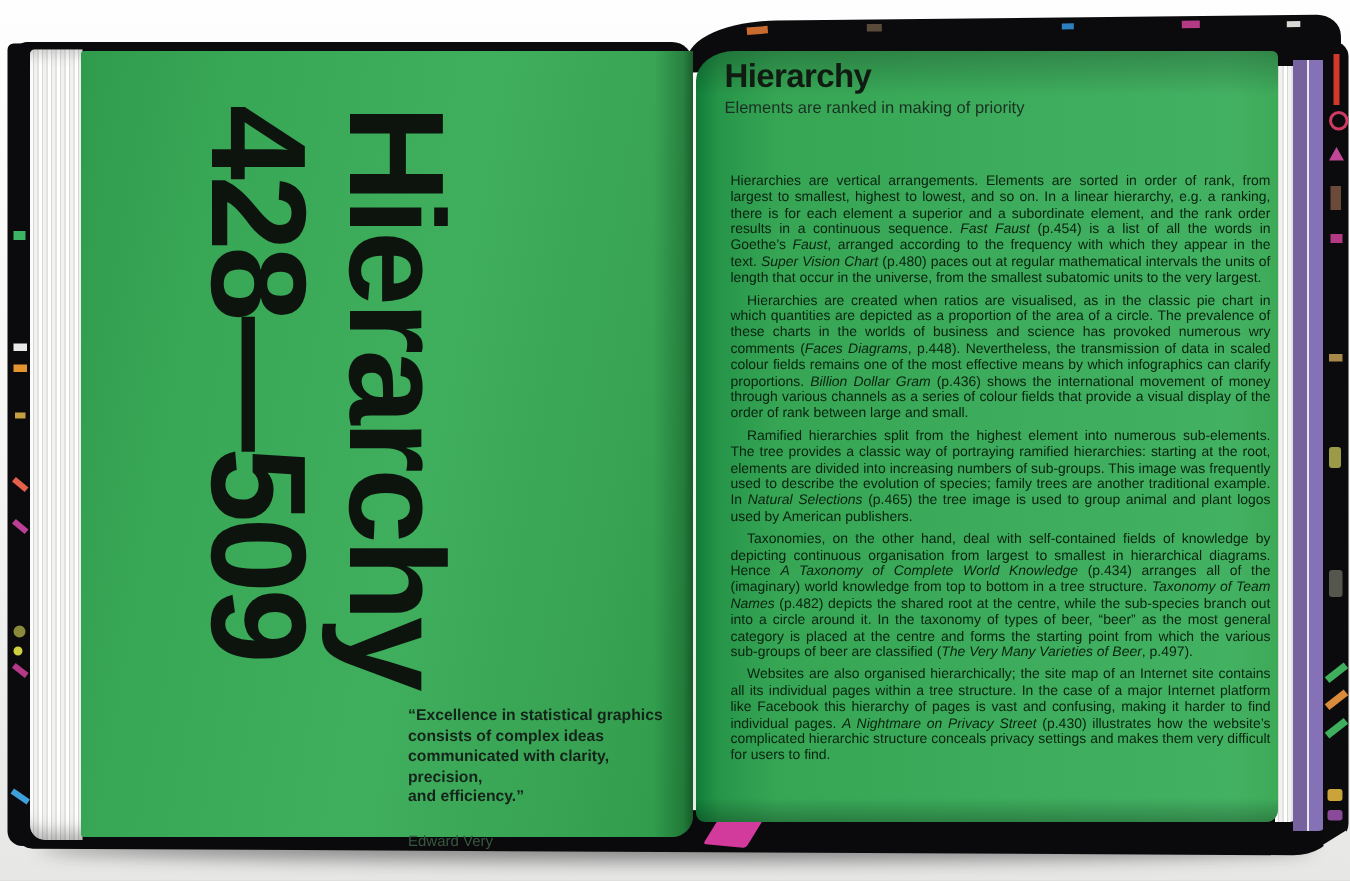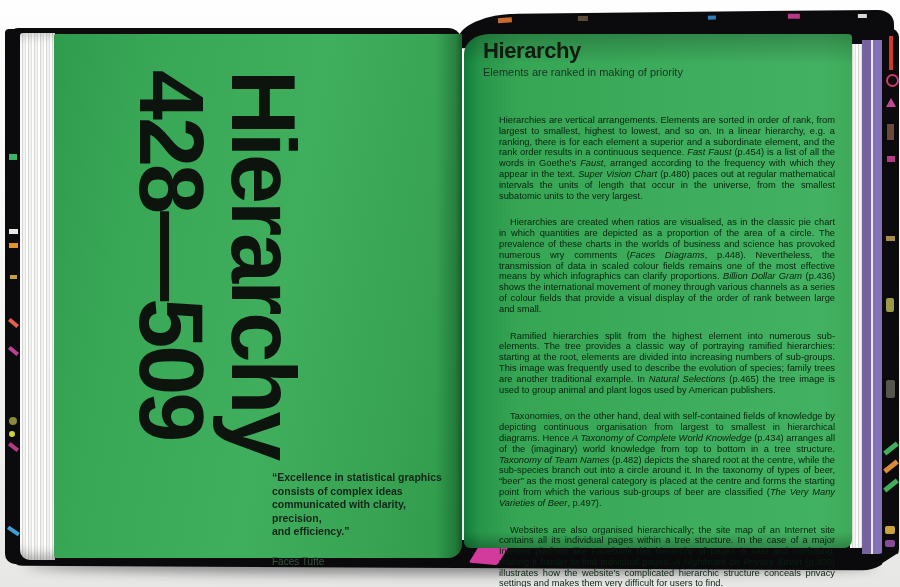--- a/index.html
+++ b/index.html
@@ -55,21 +55,21 @@
   .quote-block { position:absolute; left:218px; top:437px; width:175px;
     color:#15241a; }
   .quote-text { font-weight:bold; font-size:10.5px; line-height:13.5px; white-space:pre-line; }
   .quote-attr { margin-top:17px; font-size:10px; color:#38573f; }
   
   .rp-inner { position:absolute; left:19px; top:0; width:368px; }
   .rp-title { margin-top:4px; font-size:22px; font-weight:bold; letter-spacing:-.4px; color:#101b12; }
   .rp-subtitle { margin-top:2px; font-size:11px; color:#1b3022; }
   .rp-body { margin-top:37px; font-size:9.3px; line-height:10.8px; color:#09210f;
     text-align:justify; }
-  .rp-body p { margin:16px; text-indent:11px; }
+  .rp-body p { margin:4px; text-indent:11px; }
   .rp-body p:first-child { text-indent:0; }
   .it { font-style:italic; }
 </style>
 </head>
 <body>
 
 <div class="stage">
 
   <div class="ground-shadow"></div>
   <div class="cover-bottom"></div>
@@ -122,21 +122,21 @@
   <div class="left-page">
     <div class="headline">
       <div>Hierarchy</div>
       <div>428—509</div>
     </div>
     <div class="quote-block">
       <div class="quote-text">“Excellence in statistical graphics
 consists of complex ideas
 communicated with clarity, precision,
 and efficiency.”</div>
-      <div class="quote-attr">Faces Tufte</div>
+      <div class="quote-attr">Edward Very</div>
     </div>
   </div>
 
   <div class="right-page">
     <div class="rp-inner">
       <div class="rp-title">Hierarchy</div>
       <div class="rp-subtitle">Elements are ranked in making of priority</div>
       <div class="rp-body">
           <p><span>Hierarchies are vertical arrangements. Elements are sorted in order of rank, from largest to smallest, highest to lowest, and so on. In a linear hierarchy, e.g. a ranking, there is for each element a superior and a subordinate element, and the rank order results in a continuous sequence. </span><span class="it">Fast Faust</span><span> (p.454) is a list of all the words in Goethe’s </span><span class="it">Faust</span><span>, arranged according to the frequency with which they appear in the text. </span><span class="it">Super Vision Chart</span><span> (p.480) paces out at regular mathematical intervals the units of length that occur in the universe, from the smallest subatomic units to the very largest.</span></p>
           <p><span>Hierarchies are created when ratios are visualised, as in the classic pie chart in which quantities are depicted as a proportion of the area of a circle. The prevalence of these charts in the worlds of business and science has provoked numerous wry comments (</span><span class="it">Faces Diagrams</span><span>, p.448). Nevertheless, the transmission of data in scaled colour fields remains one of the most effective means by which infographics can clarify proportions. </span><span class="it">Billion Dollar Gram</span><span> (p.436) shows the international movement of money through various channels as a series of colour fields that provide a visual display of the order of rank between large and small.</span></p>

